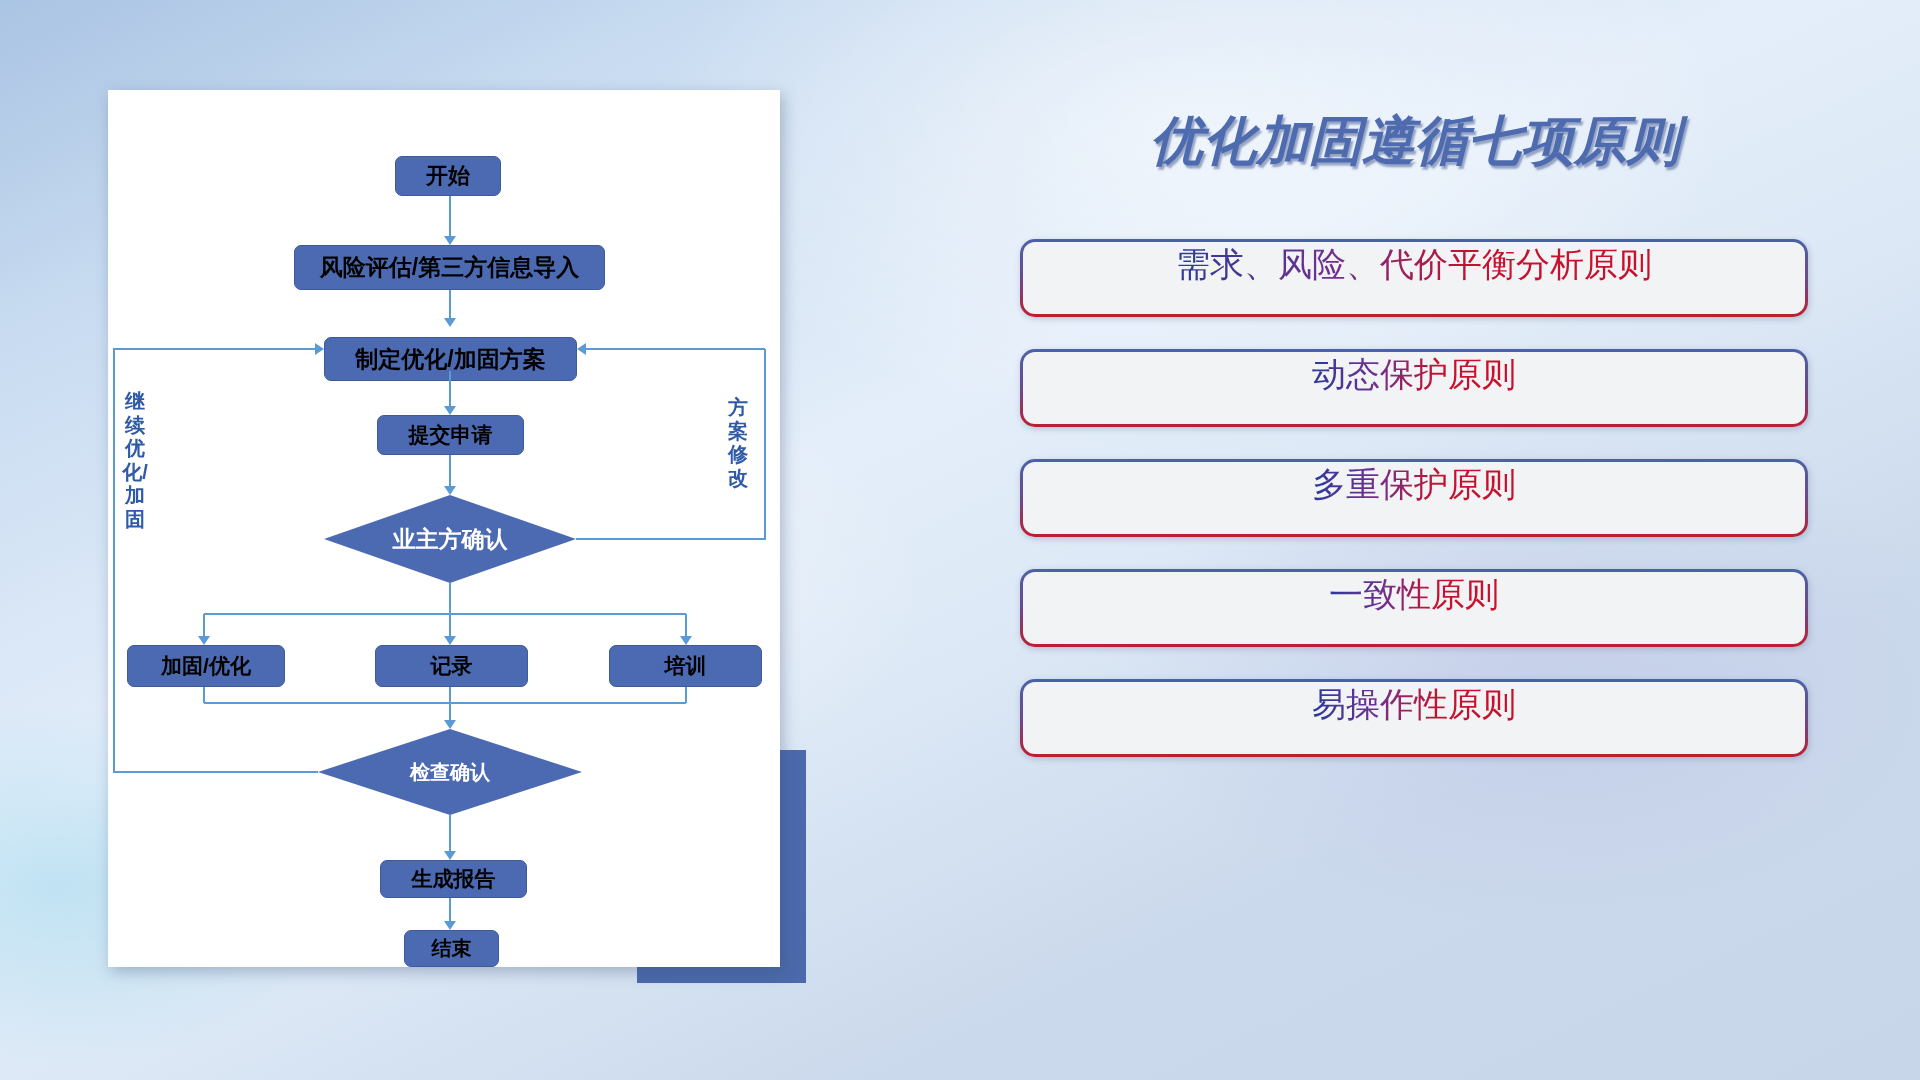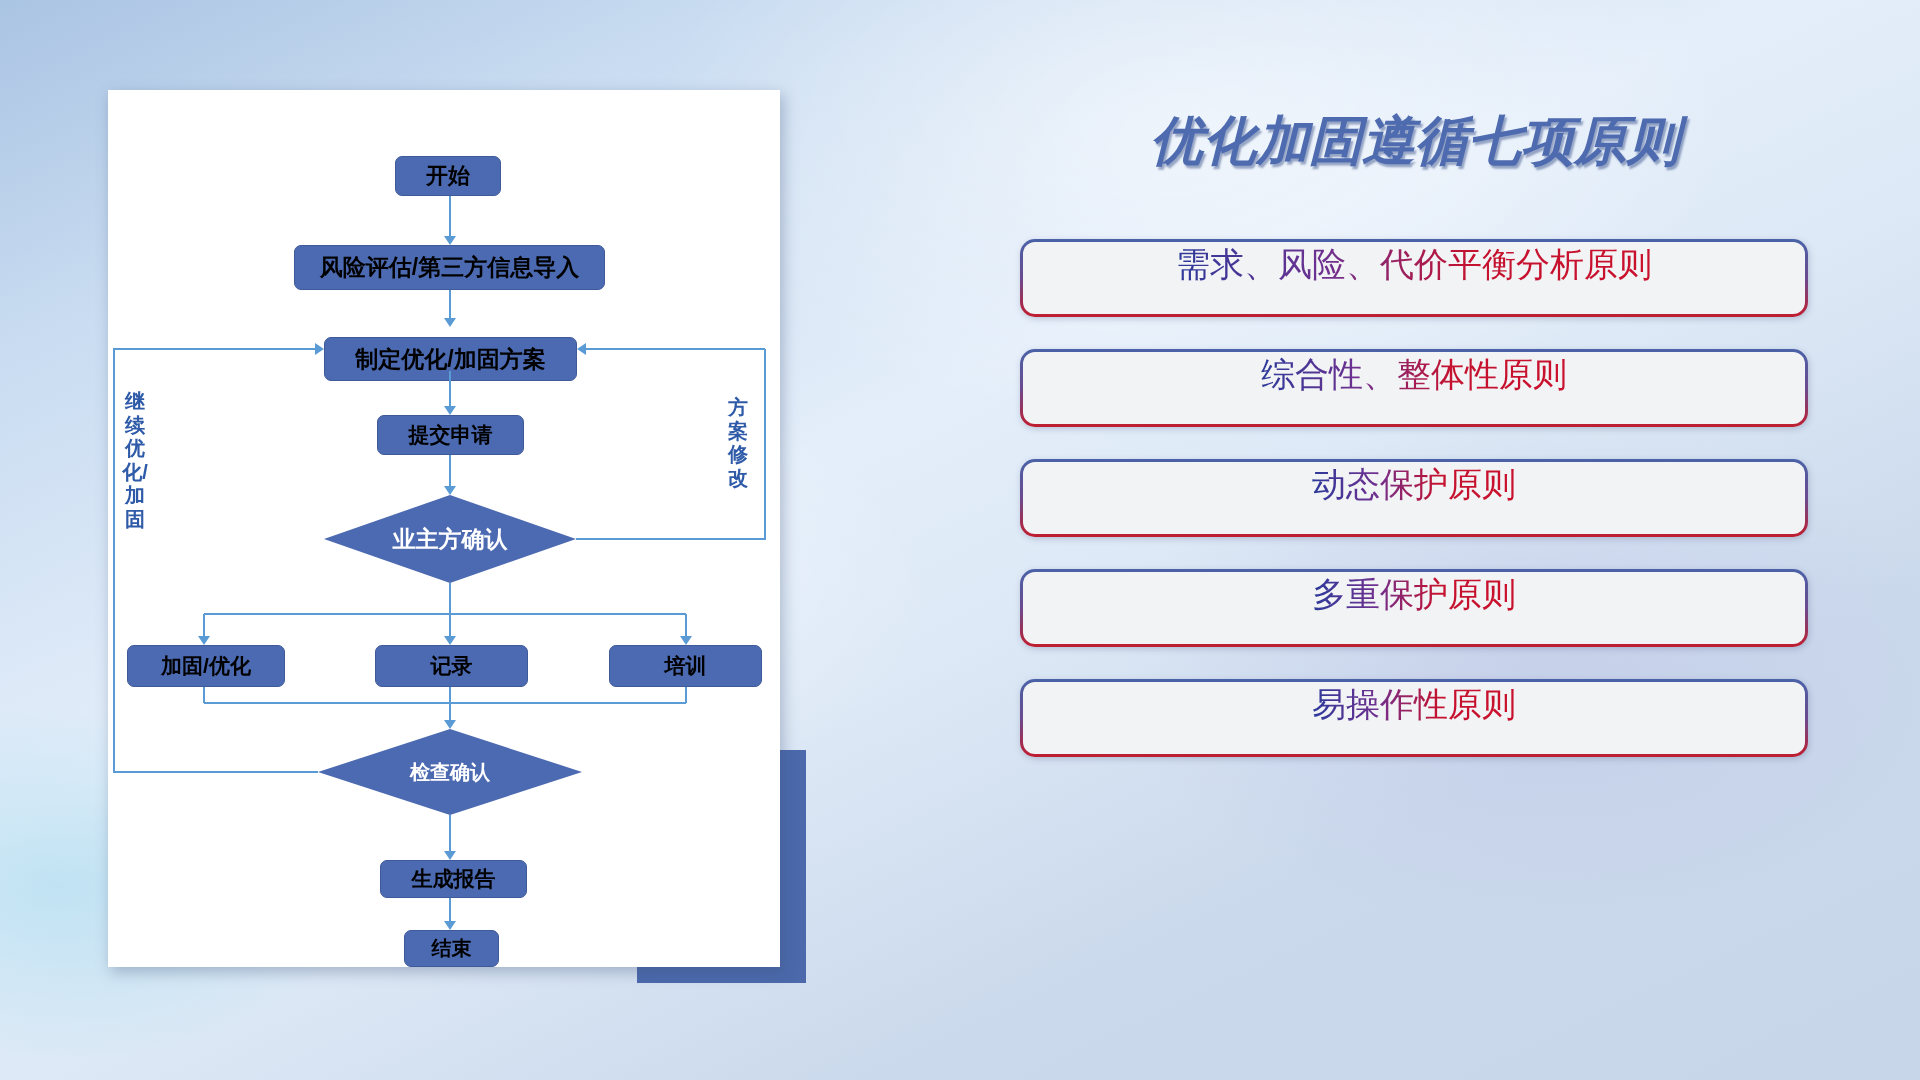--- a/index.html
+++ b/index.html
@@ -135,31 +135,31 @@
   <div class="title">优化加固遵循七项原则</div>
 
   <div class="principles">
     <div class="pbox">
         <div class="pbox-inner">
           <span class="ptext">需求、风险、代价平衡分析原则</span>
         </div>
       </div>
     <div class="pbox">
         <div class="pbox-inner">
-          <span class="ptext">综合性、整体性原则</span>
-        </div>
-      </div>
-    <div class="pbox">
-        <div class="pbox-inner">
           <span class="ptext">动态保护原则</span>
         </div>
       </div>
     <div class="pbox">
         <div class="pbox-inner">
           <span class="ptext">多重保护原则</span>
+        </div>
+      </div>
+    <div class="pbox">
+        <div class="pbox-inner">
+          <span class="ptext">一致性原则</span>
         </div>
       </div>
     <div class="pbox">
         <div class="pbox-inner">
           <span class="ptext">易操作性原则</span>
         </div>
       </div>
   </div>
 
 </div>

